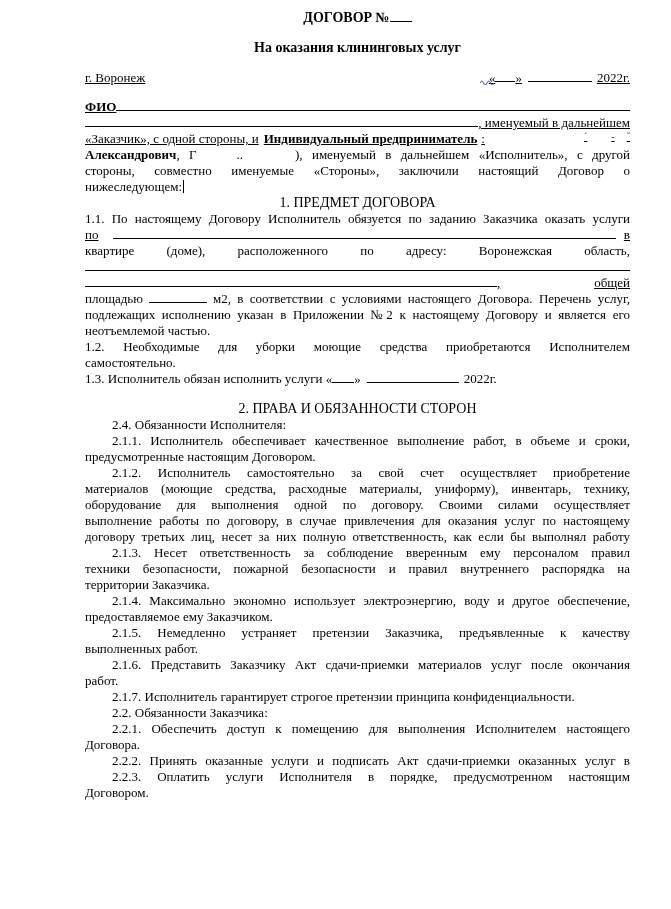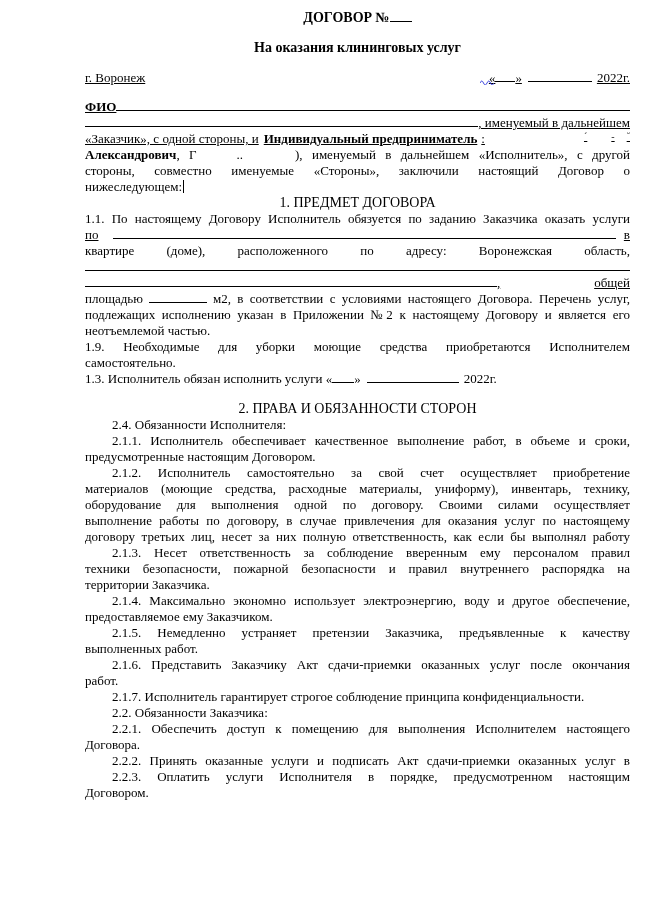--- a/index.html
+++ b/index.html
@@ -91,42 +91,42 @@
     </div>
     <div class="line flex">
       <span class="blank" style="width: 412px;"></span>
       <span>,</span>
       <span class="spacer"></span>
       <span>общей</span>
     </div>
     <div class="line just"><span>площадью</span><span class="hgap" style="width: 6px;"></span><span class="blank" style="width: 58px;"></span><span class="hgap" style="width: 6px;"></span><span>м2, в соответствии с условиями настоящего Договора. Перечень услуг,</span></div>
     <div class="line just"><span>подлежащих исполнению указан в Приложении №2 к настоящему Договору и является его</span></div>
     <div class="line left"><span>неотъемлемой частью.</span></div>
-    <div class="line just"><span>1.9. Необходимые для уборки моющие средства приобретаются Исполнителем</span></div>
+    <div class="line just"><span>1.2. Необходимые для уборки моющие средства приобретаются Исполнителем</span></div>
     <div class="line left"><span>самостоятельно.</span></div>
     <div class="line left"><span>1.3. Исполнитель обязан исполнить услуги «</span><span class="blank" style="width: 22px;"></span><span>»</span><span class="hgap" style="width: 6px;"></span><span class="blank" style="width: 92px;"></span><span class="hgap" style="width: 5px;"></span><span>2022г.</span></div>
     <div class="gap" style="height: 14px;"></div>
     <div class="line center big"><span>2. ПРАВА И ОБЯЗАННОСТИ СТОРОН</span></div>
     <div class="line left indent"><span>2.4. Обязанности Исполнителя:</span></div>
     <div class="line just indent"><span>2.1.1. Исполнитель обеспечивает качественное выполнение работ, в объеме и сроки,</span></div>
     <div class="line left"><span>предусмотренные настоящим Договором.</span></div>
     <div class="line just indent"><span>2.1.2. Исполнитель самостоятельно за свой счет осуществляет приобретение</span></div>
     <div class="line just"><span>материалов (моющие средства, расходные материалы, униформу), инвентарь, технику,</span></div>
     <div class="line just"><span>оборудование для выполнения одной по договору. Своими силами осуществляет</span></div>
     <div class="line just"><span>выполнение работы по договору, в случае привлечения для оказания услуг по настоящему</span></div>
     <div class="line just"><span>договору третьих лиц, несет за них полную ответственность, как если бы выполнял работу</span></div>
     <div class="line just indent"><span>2.1.3. Несет ответственность за соблюдение вверенным ему персоналом правил</span></div>
     <div class="line just"><span>техники безопасности, пожарной безопасности и правил внутреннего распорядка на</span></div>
     <div class="line left"><span>территории Заказчика.</span></div>
     <div class="line just indent"><span>2.1.4. Максимально экономно использует электроэнергию, воду и другое обеспечение,</span></div>
     <div class="line left"><span>предоставляемое ему Заказчиком.</span></div>
     <div class="line just indent"><span>2.1.5. Немедленно устраняет претензии Заказчика, предъявленные к качеству</span></div>
     <div class="line left"><span>выполненных работ.</span></div>
-    <div class="line just indent"><span>2.1.6. Представить Заказчику Акт сдачи-приемки оказанных услуг после окончания</span></div>
+    <div class="line just indent"><span>2.1.6. Представить Заказчику Акт сдачи-приемки материалов услуг после окончания</span></div>
     <div class="line left"><span>работ.</span></div>
-    <div class="line left indent"><span>2.1.7. Исполнитель гарантирует строгое соблюдение принципа конфиденциальности.</span></div>
+    <div class="line left indent"><span>2.1.7. Исполнитель гарантирует строгое претензии принципа конфиденциальности.</span></div>
     <div class="line left indent"><span>2.2. Обязанности Заказчика:</span></div>
     <div class="line just indent"><span>2.2.1. Обеспечить доступ к помещению для выполнения Исполнителем настоящего</span></div>
     <div class="line left"><span>Договора.</span></div>
     <div class="line just indent"><span>2.2.2. Принять оказанные услуги и подписать Акт сдачи-приемки оказанных услуг в</span></div>
     <div class="line just indent"><span>2.2.3. Оплатить услуги Исполнителя в порядке, предусмотренном настоящим</span></div>
     <div class="line left"><span>Договором.</span></div>
   </div>
 
 </body></html>

